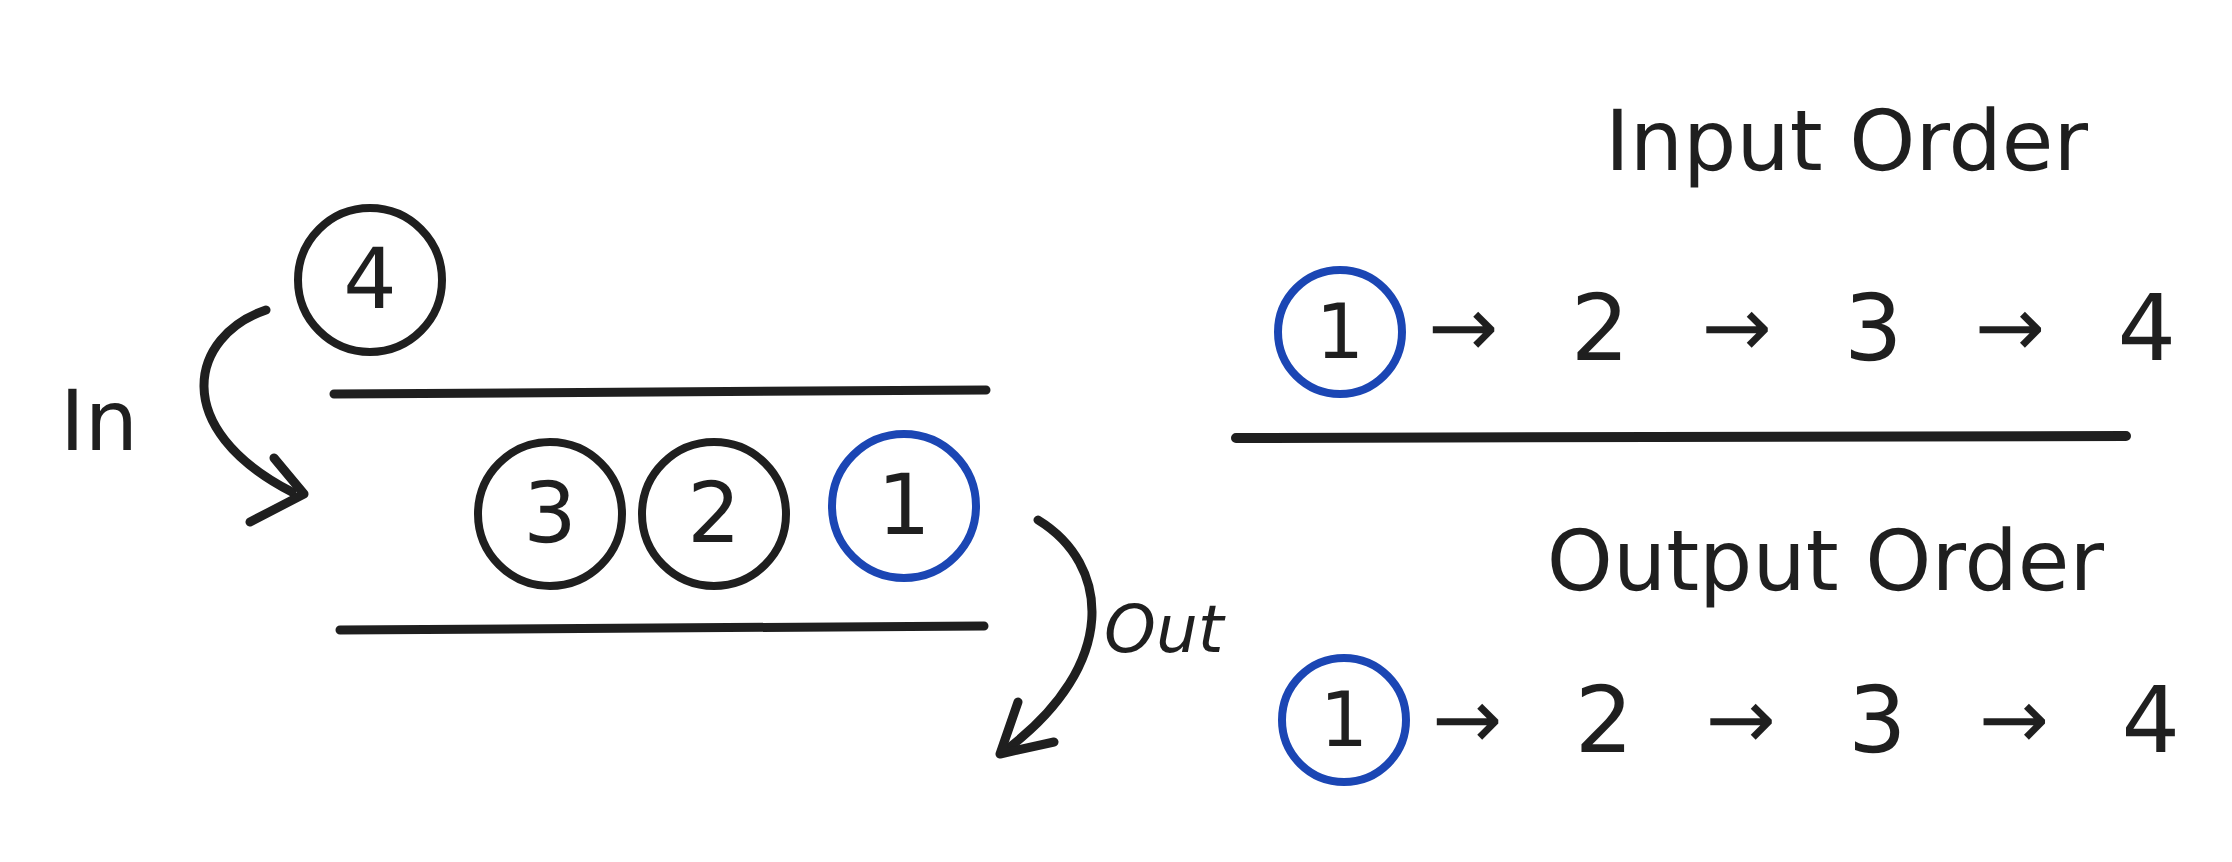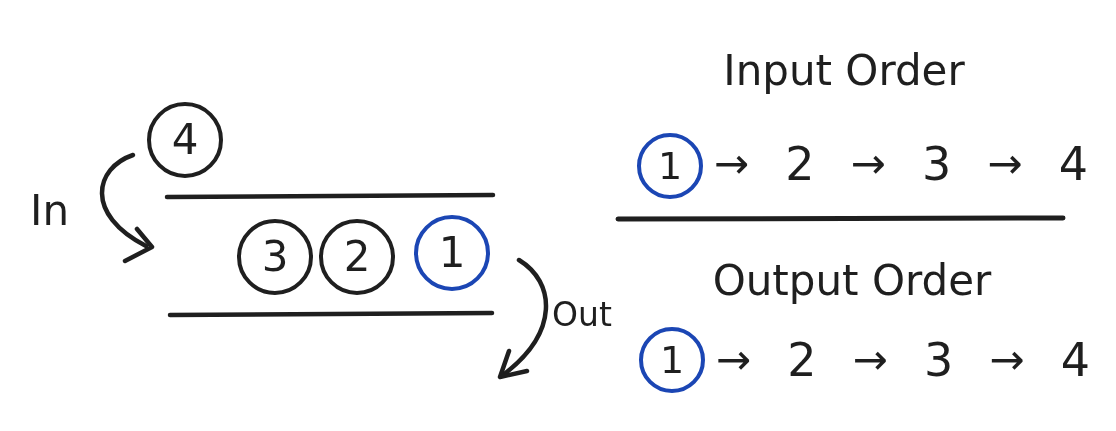--- a/index.html
+++ b/index.html
@@ -39,27 +39,27 @@
     align-items: center;
     justify-content: center;
     background: transparent;
     line-height: 1;
   }
   .circle.big   { width: 76px; height: 76px; font-size: 42px; }
   .circle.small { width: 66px; height: 66px; font-size: 38px; }
   .circle.blue  { border-color: var(--blue); }
   .label { position: absolute; line-height: 1; }
   .in-label  { left: 30px;  top: 190px; font-size: 42px; }
-  .out-label { left: 552px; top: 298px; font-size: 33px; }
+  .out-label { left: 552px; top: 298px; font-size: 33px; font-style: italic; }
   .heading {
     position: absolute;
     font-size: 42px;
     line-height: 1;
     width: 400px;
-    text-align: center;
+    text-align: right;
   }
   .input-heading  { left: 644px; top: 50px; }
   .output-heading { left: 652px; top: 260px; }
   .seq-row {
     position: absolute;
     display: flex;
     align-items: center;
     justify-content: space-between;
   }
   .input-row  { left: 714px; top: 128px; width: 374px; height: 72px; }

